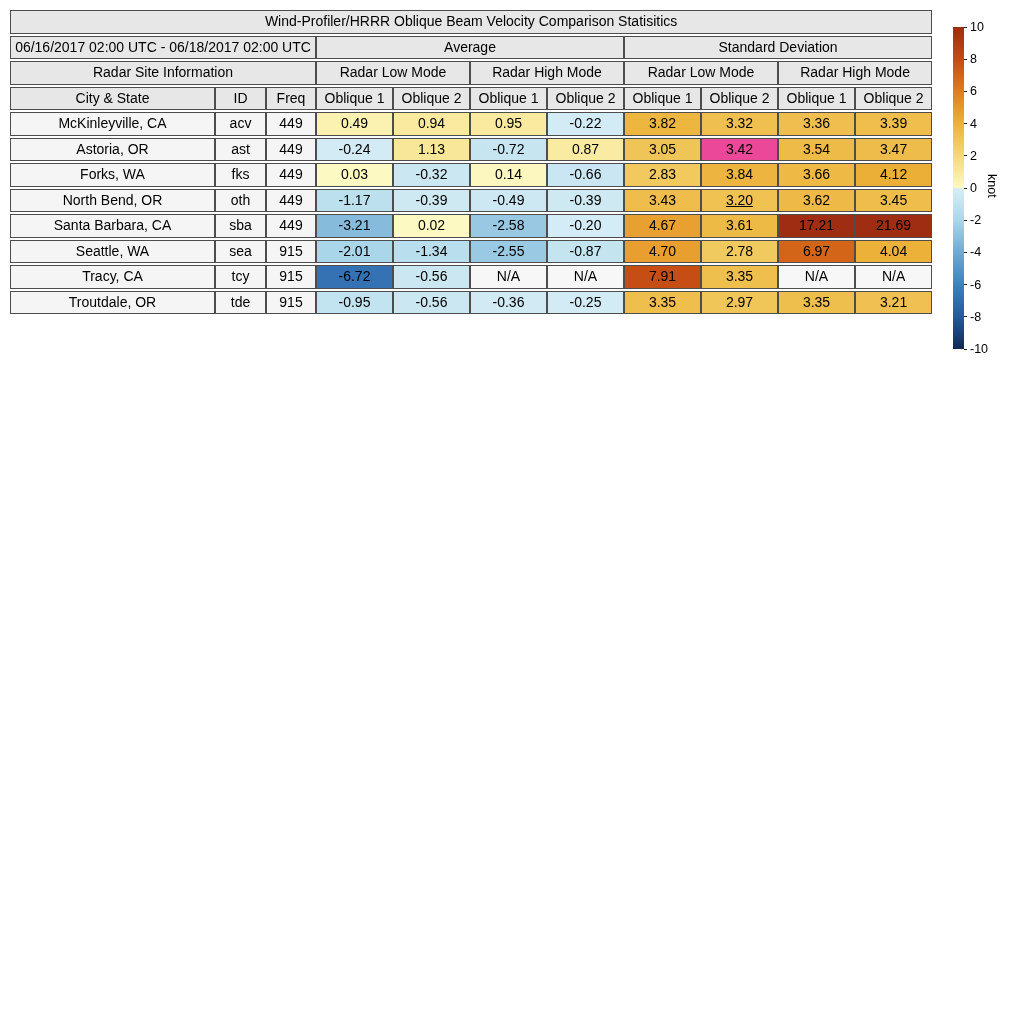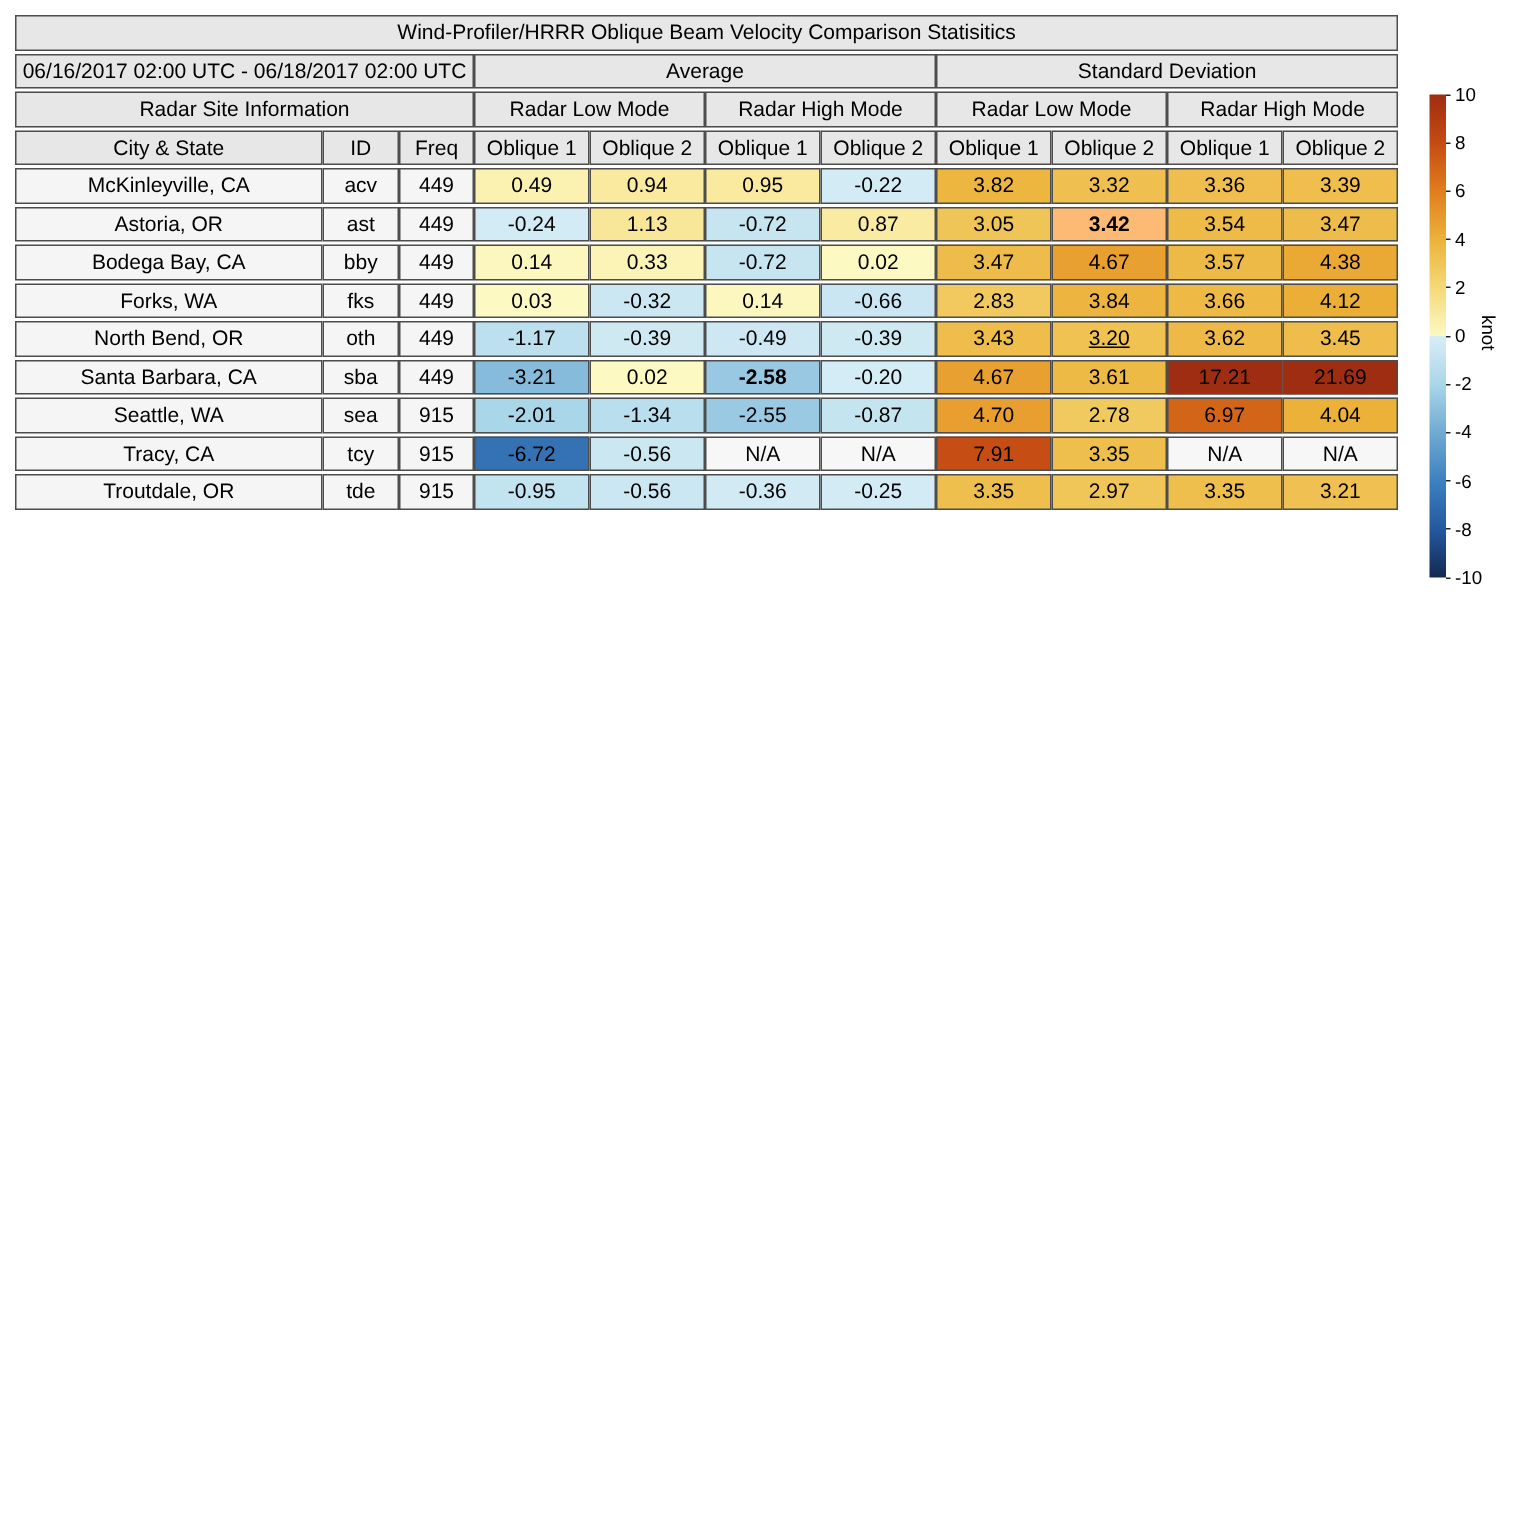--- a/index.html
+++ b/index.html
@@ -5,21 +5,21 @@
   html,body{margin:0;padding:0;background:#ffffff;}
   .canvas{position:relative;width:1024px;height:1024px;background:#ffffff;
           font-family:"Liberation Sans",sans-serif;color:#000;overflow:hidden;}
   table.stats{position:absolute;left:10px;top:8px;width:922px;table-layout:fixed;
               border-collapse:separate;border-spacing:0 2px;font-size:14px;}
   table.stats td{box-sizing:border-box;border:1px solid #4d4d4d;text-align:center;
                  height:21.5px;line-height:21.5px;padding:0;white-space:nowrap;overflow:hidden;}
   td.hdr{background:#e7e7e7;}
   td.label-cell{background:#f5f5f5;}
   td.value-cell{background:#ffffff;}
-  .cb-layer{position:absolute;left:0;top:0;width:1024px;height:400px;margin-top:36px;}
+  .cb-layer{position:absolute;left:0;top:0;width:1024px;height:400px;}
   .cb-bar{position:absolute;left:953px;top:27px;width:11px;height:322px;}
   .cb-tick{position:absolute;width:3px;height:1px;background:#222;}
   .cb-ticklabel{position:absolute;font-size:12.5px;line-height:14px;height:14px;color:#000;}
   .cb-unit{position:absolute;left:985px;top:174px;writing-mode:vertical-rl;
            font-size:12.5px;color:#000;}
 </style>
 </head>
 <body>
 
 <div class="canvas">
@@ -84,36 +84,23 @@
         </tr>
         <tr>
           <td class="label-cell">Astoria, OR</td>
           <td class="label-cell">ast</td>
           <td class="label-cell">449</td>
           <td class="value-cell" style="background: rgb(211, 235, 244);">-0.24</td>
           <td class="value-cell" style="background: rgb(248, 231, 153);">1.13</td>
           <td class="value-cell" style="background: rgb(199, 229, 241);">-0.72</td>
           <td class="value-cell" style="background: rgb(250, 235, 163);">0.87</td>
           <td class="value-cell" style="background: rgb(240, 197, 87);">3.05</td>
-          <td class="value-cell" style="background: #fdba74; font-weight: bold;">3.42</td>
+          <td class="value-cell" style="background: #ec4899;">3.42</td>
           <td class="value-cell" style="background: rgb(238, 187, 72);">3.54</td>
           <td class="value-cell" style="background: rgb(238, 188, 74);">3.47</td>
-        </tr>
-        <tr>
-          <td class="label-cell">Bodega Bay, CA</td>
-          <td class="label-cell">bby</td>
-          <td class="label-cell">449</td>
-          <td class="value-cell" style="background: rgb(252, 247, 191);">0.14</td>
-          <td class="value-cell" style="background: rgb(252, 244, 183);">0.33</td>
-          <td class="value-cell" style="background: rgb(199, 229, 241);">-0.72</td>
-          <td class="value-cell" style="background: rgb(253, 249, 195);">0.02</td>
-          <td class="value-cell" style="background: rgb(238, 188, 74);">3.47</td>
-          <td class="value-cell" style="background: rgb(232, 160, 49);">4.67</td>
-          <td class="value-cell" style="background: rgb(238, 186, 71);">3.57</td>
-          <td class="value-cell" style="background: rgb(234, 168, 53);">4.38</td>
         </tr>
         <tr>
           <td class="label-cell">Forks, WA</td>
           <td class="label-cell">fks</td>
           <td class="label-cell">449</td>
           <td class="value-cell" style="background: rgb(253, 249, 195);">0.03</td>
           <td class="value-cell" style="background: rgb(203, 231, 242);">-0.32</td>
           <td class="value-cell" style="background: rgb(252, 247, 191);">0.14</td>
           <td class="value-cell" style="background: rgb(201, 230, 242);">-0.66</td>
           <td class="value-cell" style="background: rgb(241, 201, 94);">2.83</td>
@@ -133,21 +120,21 @@
           <td class="value-cell" style="background: rgb(240, 194, 82); text-decoration: underline;">3.20</td>
           <td class="value-cell" style="background: rgb(238, 185, 70);">3.62</td>
           <td class="value-cell" style="background: rgb(238, 189, 75);">3.45</td>
         </tr>
         <tr>
           <td class="label-cell">Santa Barbara, CA</td>
           <td class="label-cell">sba</td>
           <td class="label-cell">449</td>
           <td class="value-cell" style="background: rgb(135, 187, 219);">-3.21</td>
           <td class="value-cell" style="background: rgb(253, 249, 195);">0.02</td>
-          <td class="value-cell" style="background: rgb(153, 201, 226); font-weight: bold;">-2.58</td>
+          <td class="value-cell" style="background: rgb(153, 201, 226);">-2.58</td>
           <td class="value-cell" style="background: rgb(211, 236, 245);">-0.20</td>
           <td class="value-cell" style="background: rgb(232, 160, 49);">4.67</td>
           <td class="value-cell" style="background: rgb(238, 186, 70);">3.61</td>
           <td class="value-cell" style="background: rgb(158, 45, 17);">17.21</td>
           <td class="value-cell" style="background: rgb(158, 45, 17);">21.69</td>
         </tr>
         <tr>
           <td class="label-cell">Seattle, WA</td>
           <td class="label-cell">sea</td>
           <td class="label-cell">915</td>

